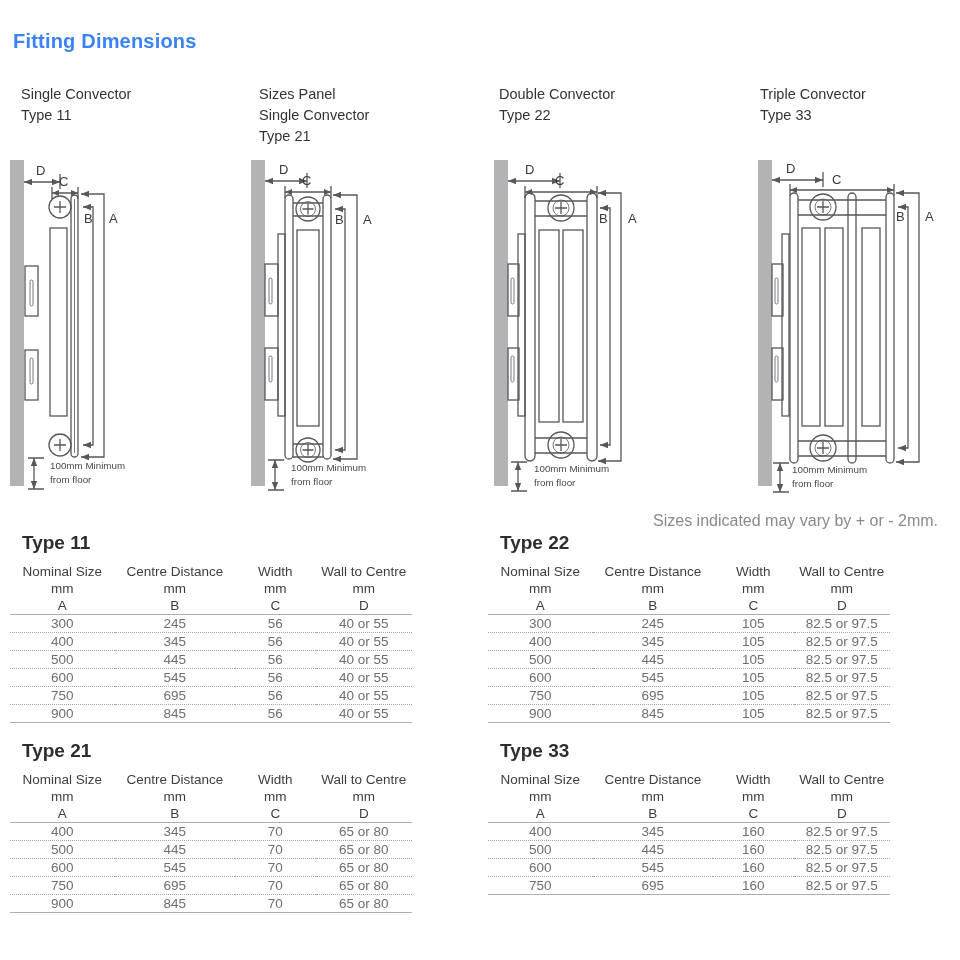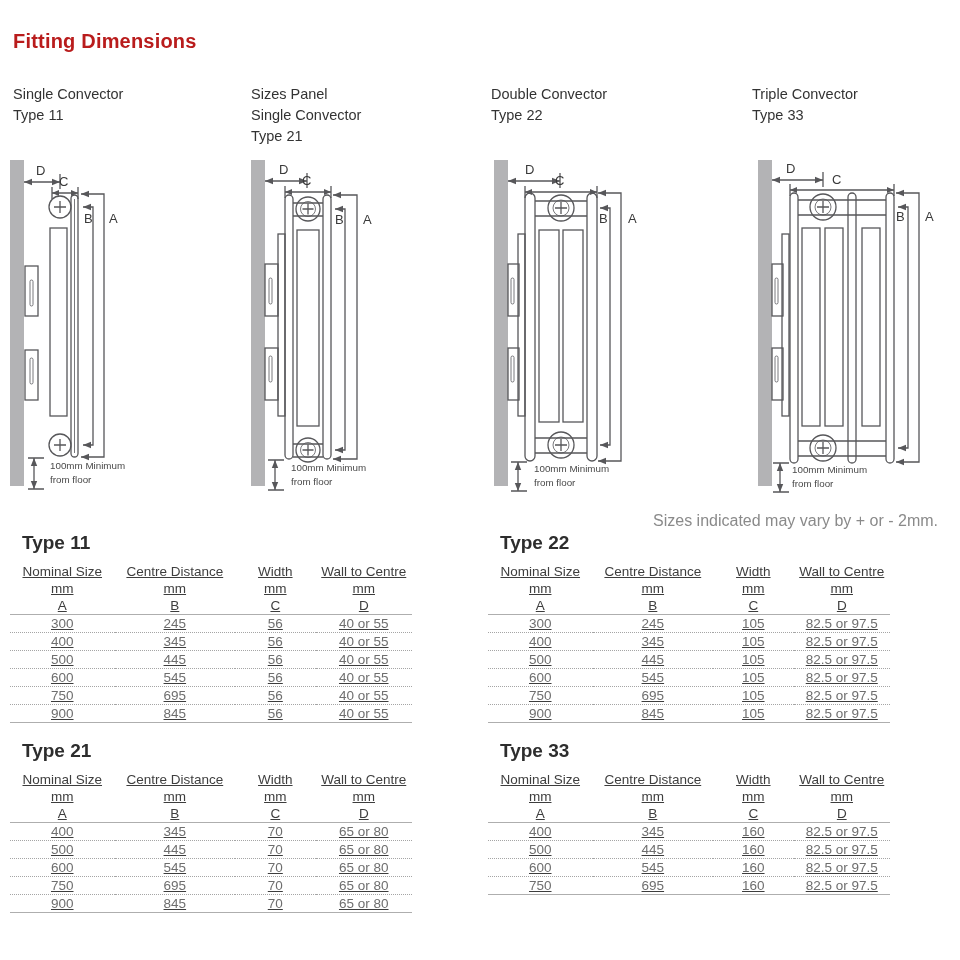--- a/index.html
+++ b/index.html
@@ -1,35 +1,35 @@
 <!DOCTYPE html>
 <html><head>
 <meta charset="utf-8">
 <style>
   html,body{margin:0;padding:0;background:#ffffff;}
   .page{position:relative;width:960px;height:960px;background:#ffffff;overflow:hidden;
         font-family:"Liberation Sans", sans-serif;color:#3d3d3d;}
-  .page-title{position:absolute;left:13px;top:30px;font-size:20px;font-weight:bold;color:#b91c1c;letter-spacing:.2px;}
+  .page-title{position:absolute;left:13px;top:30px;font-size:20px;font-weight:bold;color:#3b82f6;letter-spacing:.2px;}
   .dcol{position:absolute;top:84px;width:230px;font-size:14.5px;line-height:21px;color:#333;}
-  .dcol .dline{white-space:nowrap;}
+  .dcol .dline{white-space:nowrap;margin-left:8px;}
   .dg{position:absolute;top:158px;}
   .note{position:absolute;top:512px;right:22px;font-size:16px;color:#8a8a8a;}
   
   .ln{stroke:#57575a;fill:none;stroke-width:1.3;}
   .thin{stroke:#57575a;fill:none;stroke-width:.8;}
   .fillp{fill:#57575a;stroke:none;}
   .wall{fill:#b3b3b5;stroke:none;}
   text.dim{font-size:13px;fill:#3a3a3a;font-family:"Liberation Sans",sans-serif;}
   text.small{font-size:9.8px;fill:#4a4a4a;font-family:"Liberation Sans",sans-serif;}
   
   .tblock{position:absolute;width:402px;}
   .t11{left:10px;top:532px;} .t22{left:488px;top:532px;}
   .t21{left:10px;top:740px;} .t33{left:488px;top:740px;}
   .type-title{font-size:19px;font-weight:bold;color:#2d2d2d;margin:0 0 5px 12px;}
-  table.spec{width:100%;border-collapse:collapse;table-layout:fixed;text-decoration:underline;}
+  table.spec{width:100%;border-collapse:collapse;table-layout:fixed;}
   table.spec col.c1{width:26%;} table.spec col.c2{width:30%;}
   table.spec col.c3{width:20%;} table.spec col.c4{width:24%;}
   table.spec th{font-weight:normal;color:#3e3e3e;font-size:13.5px;text-align:center;padding:0;}
   tr.hname th{height:20px;vertical-align:bottom;}
   tr.hunit th{height:18px;vertical-align:middle;}
   tr.hletter th{height:17px;vertical-align:middle;border-bottom:1px solid #aeaeae;}
   table.spec td{text-align:center;color:#6e6e6e;font-size:13.5px;height:17px;padding:0;
                 border-bottom:1px dotted #a5a5a5;}
   table.spec tbody tr:last-child td{border-bottom:1px solid #aeaeae;}
 </style>

